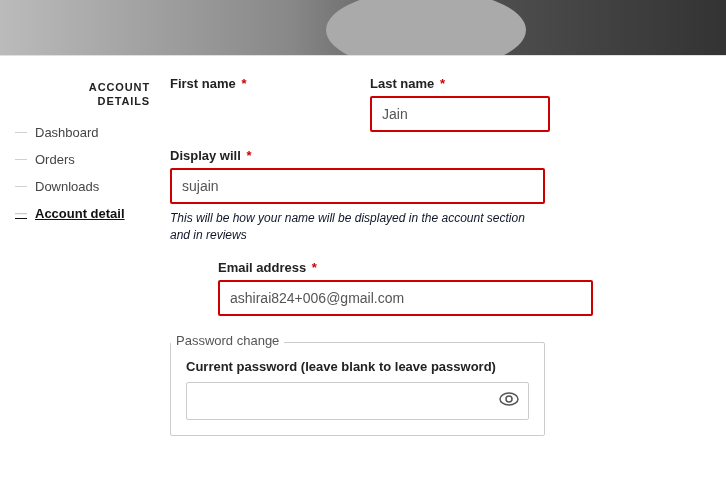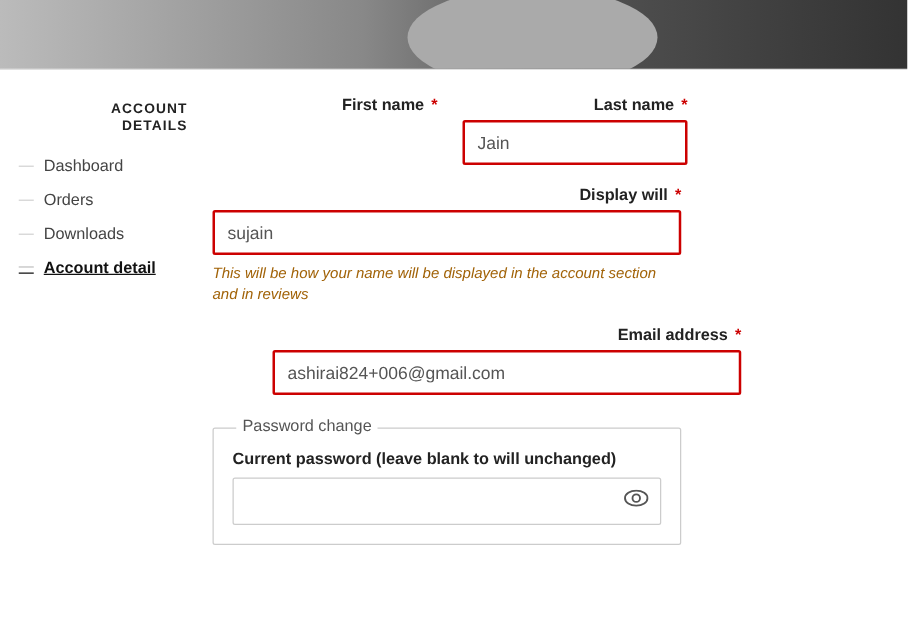--- a/index.html
+++ b/index.html
@@ -106,21 +106,20 @@
 
     .form-group.half {
       max-width: 180px;
     }
 
     label {
       font-size: 13px;
       font-weight: 700;
       margin-bottom: 5px;
       color: #222;
-      text-align: right;
     }
 
     label .required {
       color: #c00;
       margin-left: 2px;
     }
 
     input[type="text"],
     input[type="email"],
     input[type="password"] {
@@ -130,40 +129,40 @@
       border-radius: 2px;
       font-size: 14px;
       color: #555;
       outline: none;
       background: #fff;
     }
 
     .display-name-hint {
       font-size: 12px;
       font-style: italic;
-      color: #a16207;
+      color: #0f172a;
       margin-top: 6px;
       line-height: 1.4;
     }
 
     
     .password-change-box {
       border: 1px solid #ccc;
       border-radius: 2px;
       padding: 15px;
       margin-top: 10px;
       position: relative;
     }
 
     .password-change-legend {
       font-size: 13px;
       color: #555;
       position: absolute;
       top: -10px;
-      left: 18px;
+      left: 0;
       background: #fff;
       padding: 0 5px;
     }
 
     .password-field-wrapper {
       position: relative;
       margin-top: 8px;
     }
 
     .password-field-wrapper input {
@@ -259,21 +258,21 @@
           </label>
           <input type="email" value="ashirai824+006@gmail.com" style="">
         </div>
       </div>
 
       <div class="form-row">
         <div class="form-group" style="max-width: 375px; position: relative;">
           <div class="password-change-box">
             <span class="password-change-legend">Password change</span>
             <label style="font-weight: 700; font-size: 13px;">
-              <span>Current password (leave blank to will unchanged)</span>
+              <span>Current password (leave blank to leave password)</span>
             </label>
             <div class="password-field-wrapper">
               <input type="password" placeholder="" style="">
               <span class="eye-icon">
                 
                 <svg width="20" height="14" viewBox="0 0 20 14" fill="none" xmlns="http://www.w3.org/2000/svg">
                   <ellipse cx="10" cy="7" rx="9" ry="6" stroke="#555" stroke-width="1.5" fill="none"></ellipse>
                   <circle cx="10" cy="7" r="3" stroke="#555" stroke-width="1.5" fill="none"></circle>
                 </svg>
               </span>

